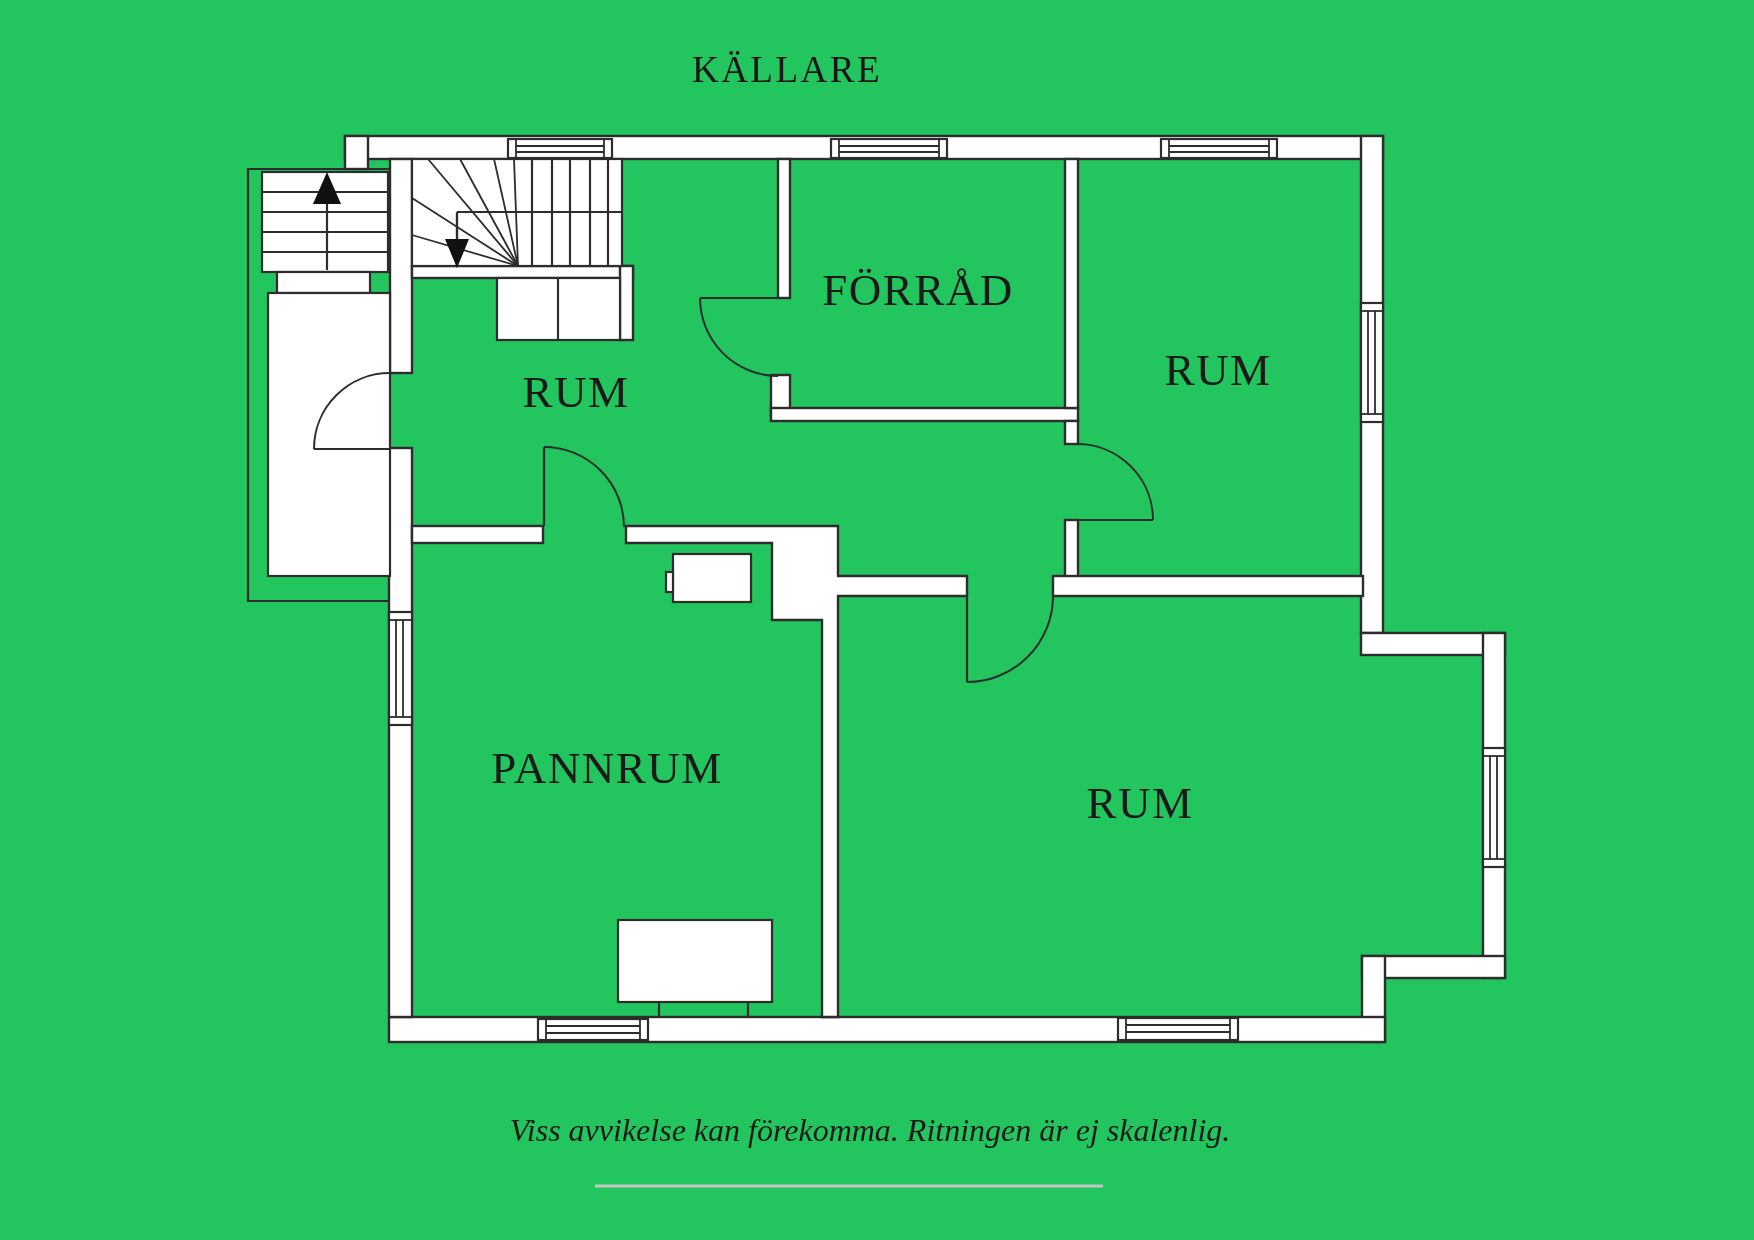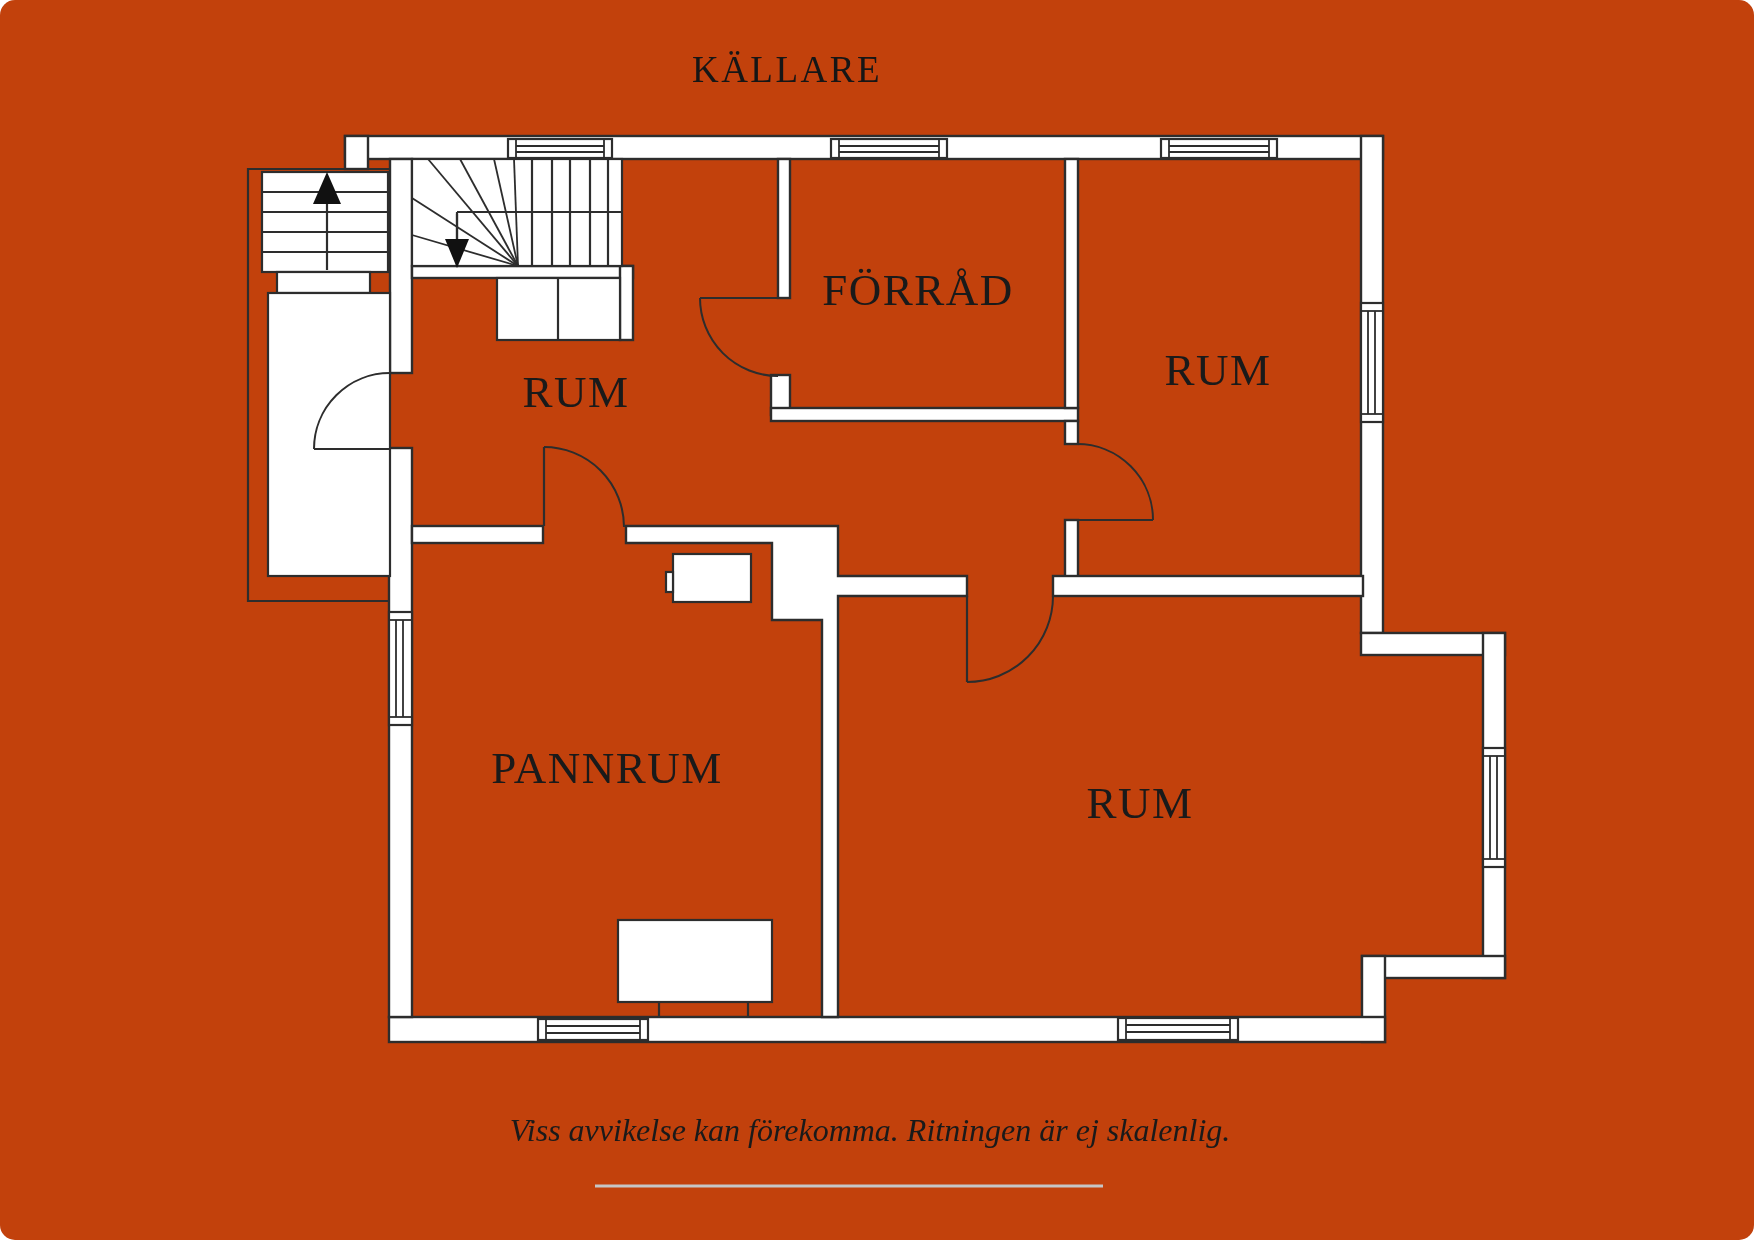--- a/index.html
+++ b/index.html
@@ -1,22 +1,21 @@
 <!DOCTYPE html>
 <html><head>
 <meta charset="utf-8">
 <style>
   html,body{margin:0;padding:0;background:#fff;}
   #stage{
     position:relative;
     width:1754px;height:1240px;
-    background:#c2410c;
+    background:#22c55e;
     font-family:"Liberation Serif","DejaVu Serif",serif;
     overflow:hidden;
-    border-radius:15px;
   }
   svg{position:absolute;left:0;top:0;}
   .wall{fill:#ffffff;stroke:#2d2d2d;stroke-width:2.4;}
   .ln{fill:none;stroke:#2d2d2d;stroke-width:2.2;}
   .thin{fill:none;stroke:#2d2d2d;stroke-width:1.8;}
   .fix{fill:#ffffff;stroke:#2d2d2d;stroke-width:2.2;}
   .arc{fill:none;stroke:#2d2d2d;stroke-width:2;}
   .arrow{fill:#111;stroke:none;}
   .win{fill:#ffffff;stroke:#2d2d2d;stroke-width:2.2;}
   text.room{

